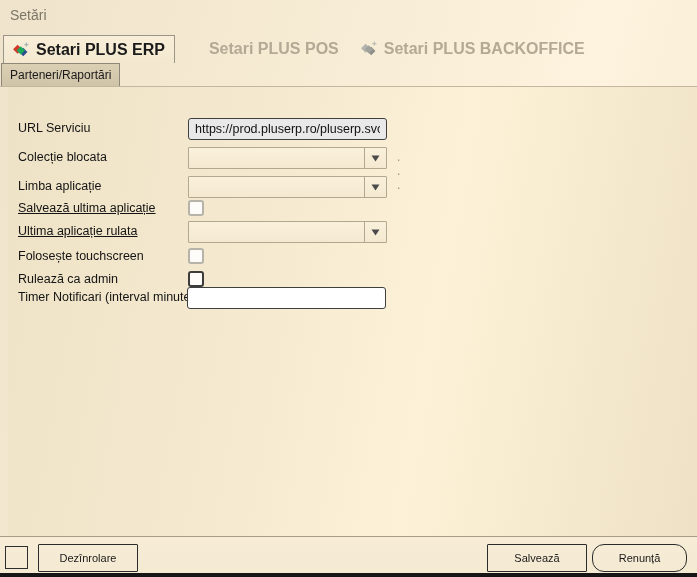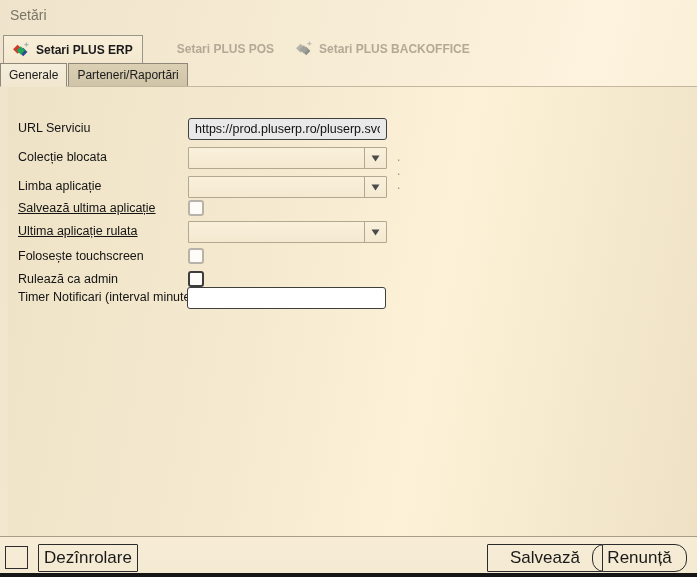--- a/index.html
+++ b/index.html
@@ -14,21 +14,21 @@
     overflow:hidden;
     padding-left:40px;
   }
   
   .titlebar{position:absolute;top:0;left:0;right:0;height:34px;}
   .title{position:absolute;left:10px;top:7px;font-size:14px;color:#7b7668;}
   .close-btn{position:absolute;right:11px;top:6px;width:18px;height:18px;
     font-size:14px;color:#8f8b7e;text-align:center;line-height:18px;cursor:default;}
   
   .main-tabs{position:absolute;top:35px;left:0;right:0;height:28px;display:flex;align-items:stretch;}
-  .main-tab{display:flex;align-items:center;font-size:12px;font-weight:bold;padding:0 9px;}
+  .main-tab{display:flex;align-items:center;font-size:16px;font-weight:bold;padding:0 9px;}
   .main-tab.active{
     margin-left:3px;background:linear-gradient(180deg,#f9efd9,#f3e8cf);
     border:1px solid #9b9488;border-bottom:none;color:#1a1a1a;
   }
   .main-tab.inactive{color:#b3a995;border:1px solid transparent;}
   .main-tab .tab-icon{width:17px;height:16px;margin-right:6px;flex:0 0 auto;}
   .main-tab.pos{margin-left:24px;}
   .main-tab.backoffice{margin-left:2px;}
   
   .sub-tabs{position:absolute;top:63px;left:0;right:0;height:24px;display:flex;}
@@ -74,25 +74,25 @@
     border-top:1px solid #a89d84;
     background:linear-gradient(180deg,#f7edd7,#f4ead2);
   }
   .square-btn{
     position:absolute;left:5px;top:9px;width:23px;height:23px;box-sizing:border-box;
     border:1.5px solid #2e2e2e;background:transparent;
   }
   .btn{
     position:absolute;top:7px;height:28px;box-sizing:border-box;
     border:1px solid #2b2b2b;background:transparent;border-radius:1px;
-    font-family:"Liberation Sans", sans-serif;font-size:17px;color:#1a1a1a;
+    font-family:"Liberation Sans", sans-serif;font-size:11px;color:#1a1a1a;
     display:flex;align-items:center;justify-content:center;
   }
   .btn.dezinrolare{left:38px;width:100px;}
-  .btn.salveaza{left:487px;width:116px;}
+  .btn.salveaza{left:487px;width:100px;}
   .btn.renunta{left:592px;width:95px;border-radius:12px;}
   .bottom-strip{position:absolute;left:0;right:0;bottom:0;height:4px;background:#161616;}
 </style>
 </head>
 <body>
 
 <div class="window">
 
   <div class="titlebar">
     <div class="title">Setări</div>
@@ -133,23 +133,20 @@
               <rect x="-2.9" y="-2.9" width="5.8" height="5.8" fill="#a2a29c"></rect>
             </g>
           <path d="M13.4 0.6 v4 M11.4 2.6 h4" stroke="#bdbdb7" stroke-width="1.2" fill="none"></path>
         </svg>
       </span>
       <span>Setari PLUS BACKOFFICE</span>
     </div>
   </div>
 
   <div class="sub-tabs">
-    <div class="sub-tab active">
-      <span>Generale</span>
-    </div>
     <div class="sub-tab inactive">
       <span>Parteneri/Raportări</span>
     </div>
   </div>
   <div class="tabs-baseline"></div>
 
   <div class="panel">
 
     <div class="row" style="top:31px;height:22px;">
       <span class="lbl" style="top:3px;">URL Serviciu</span>

